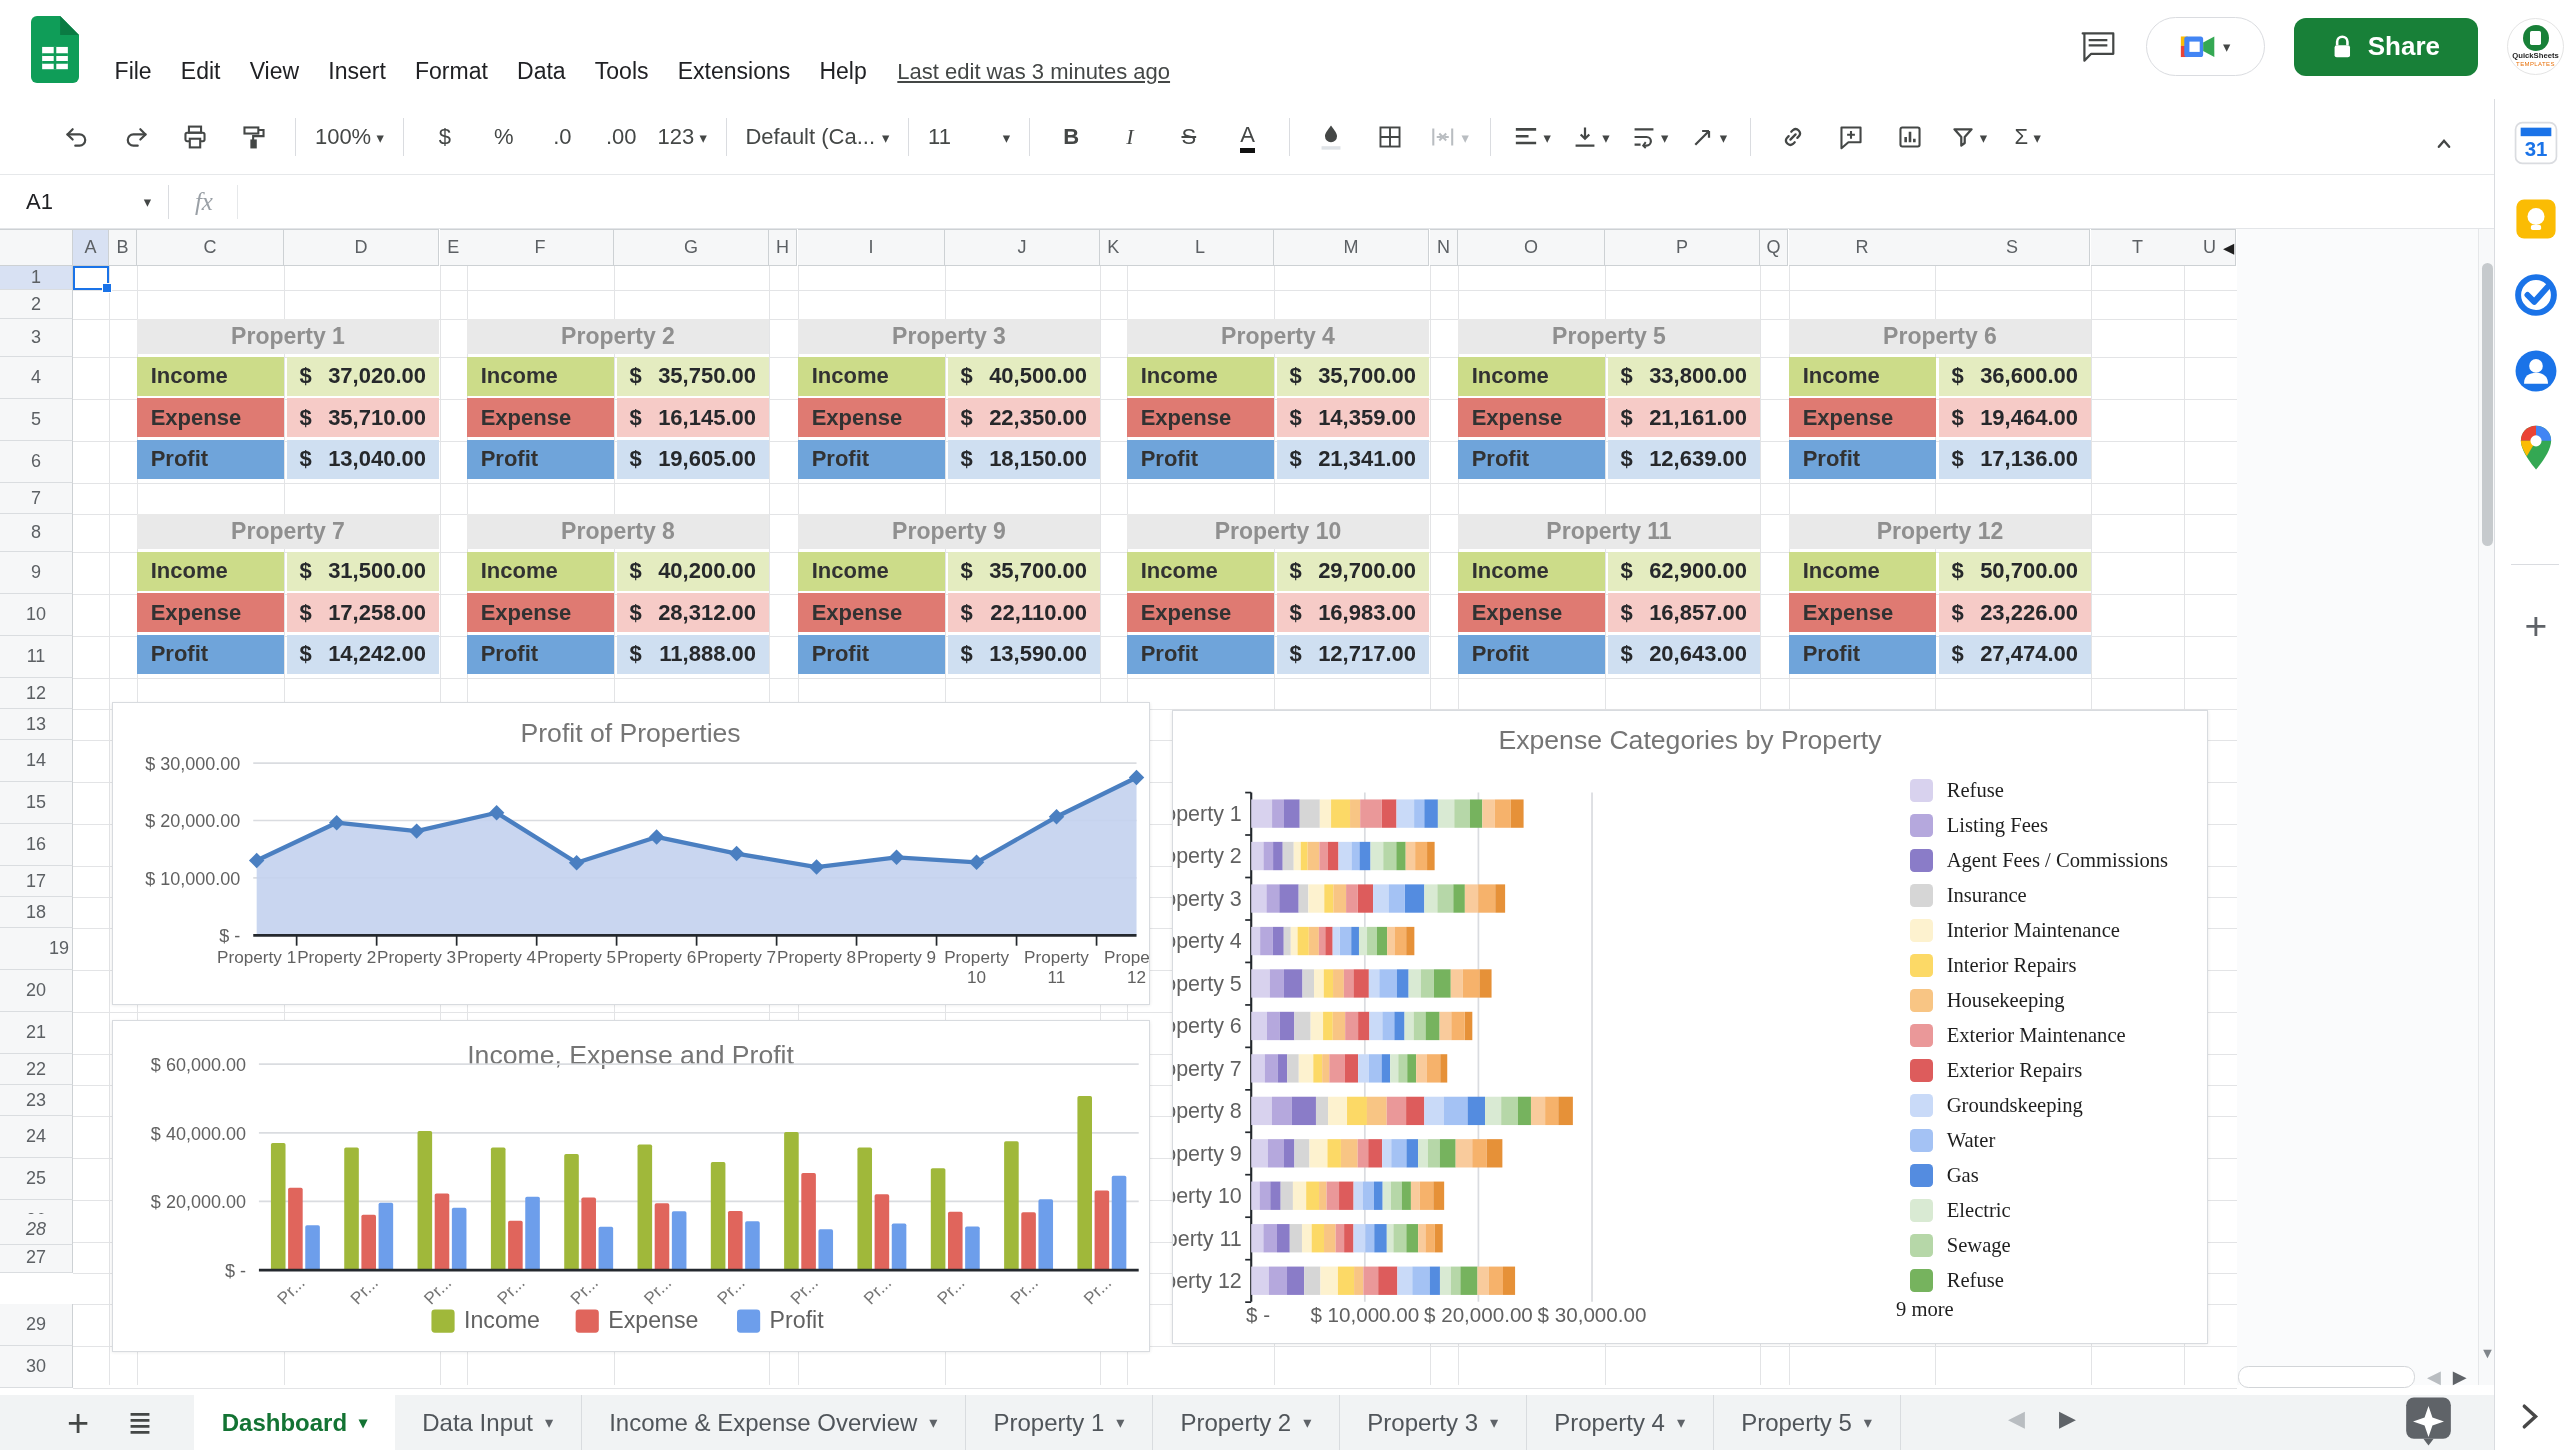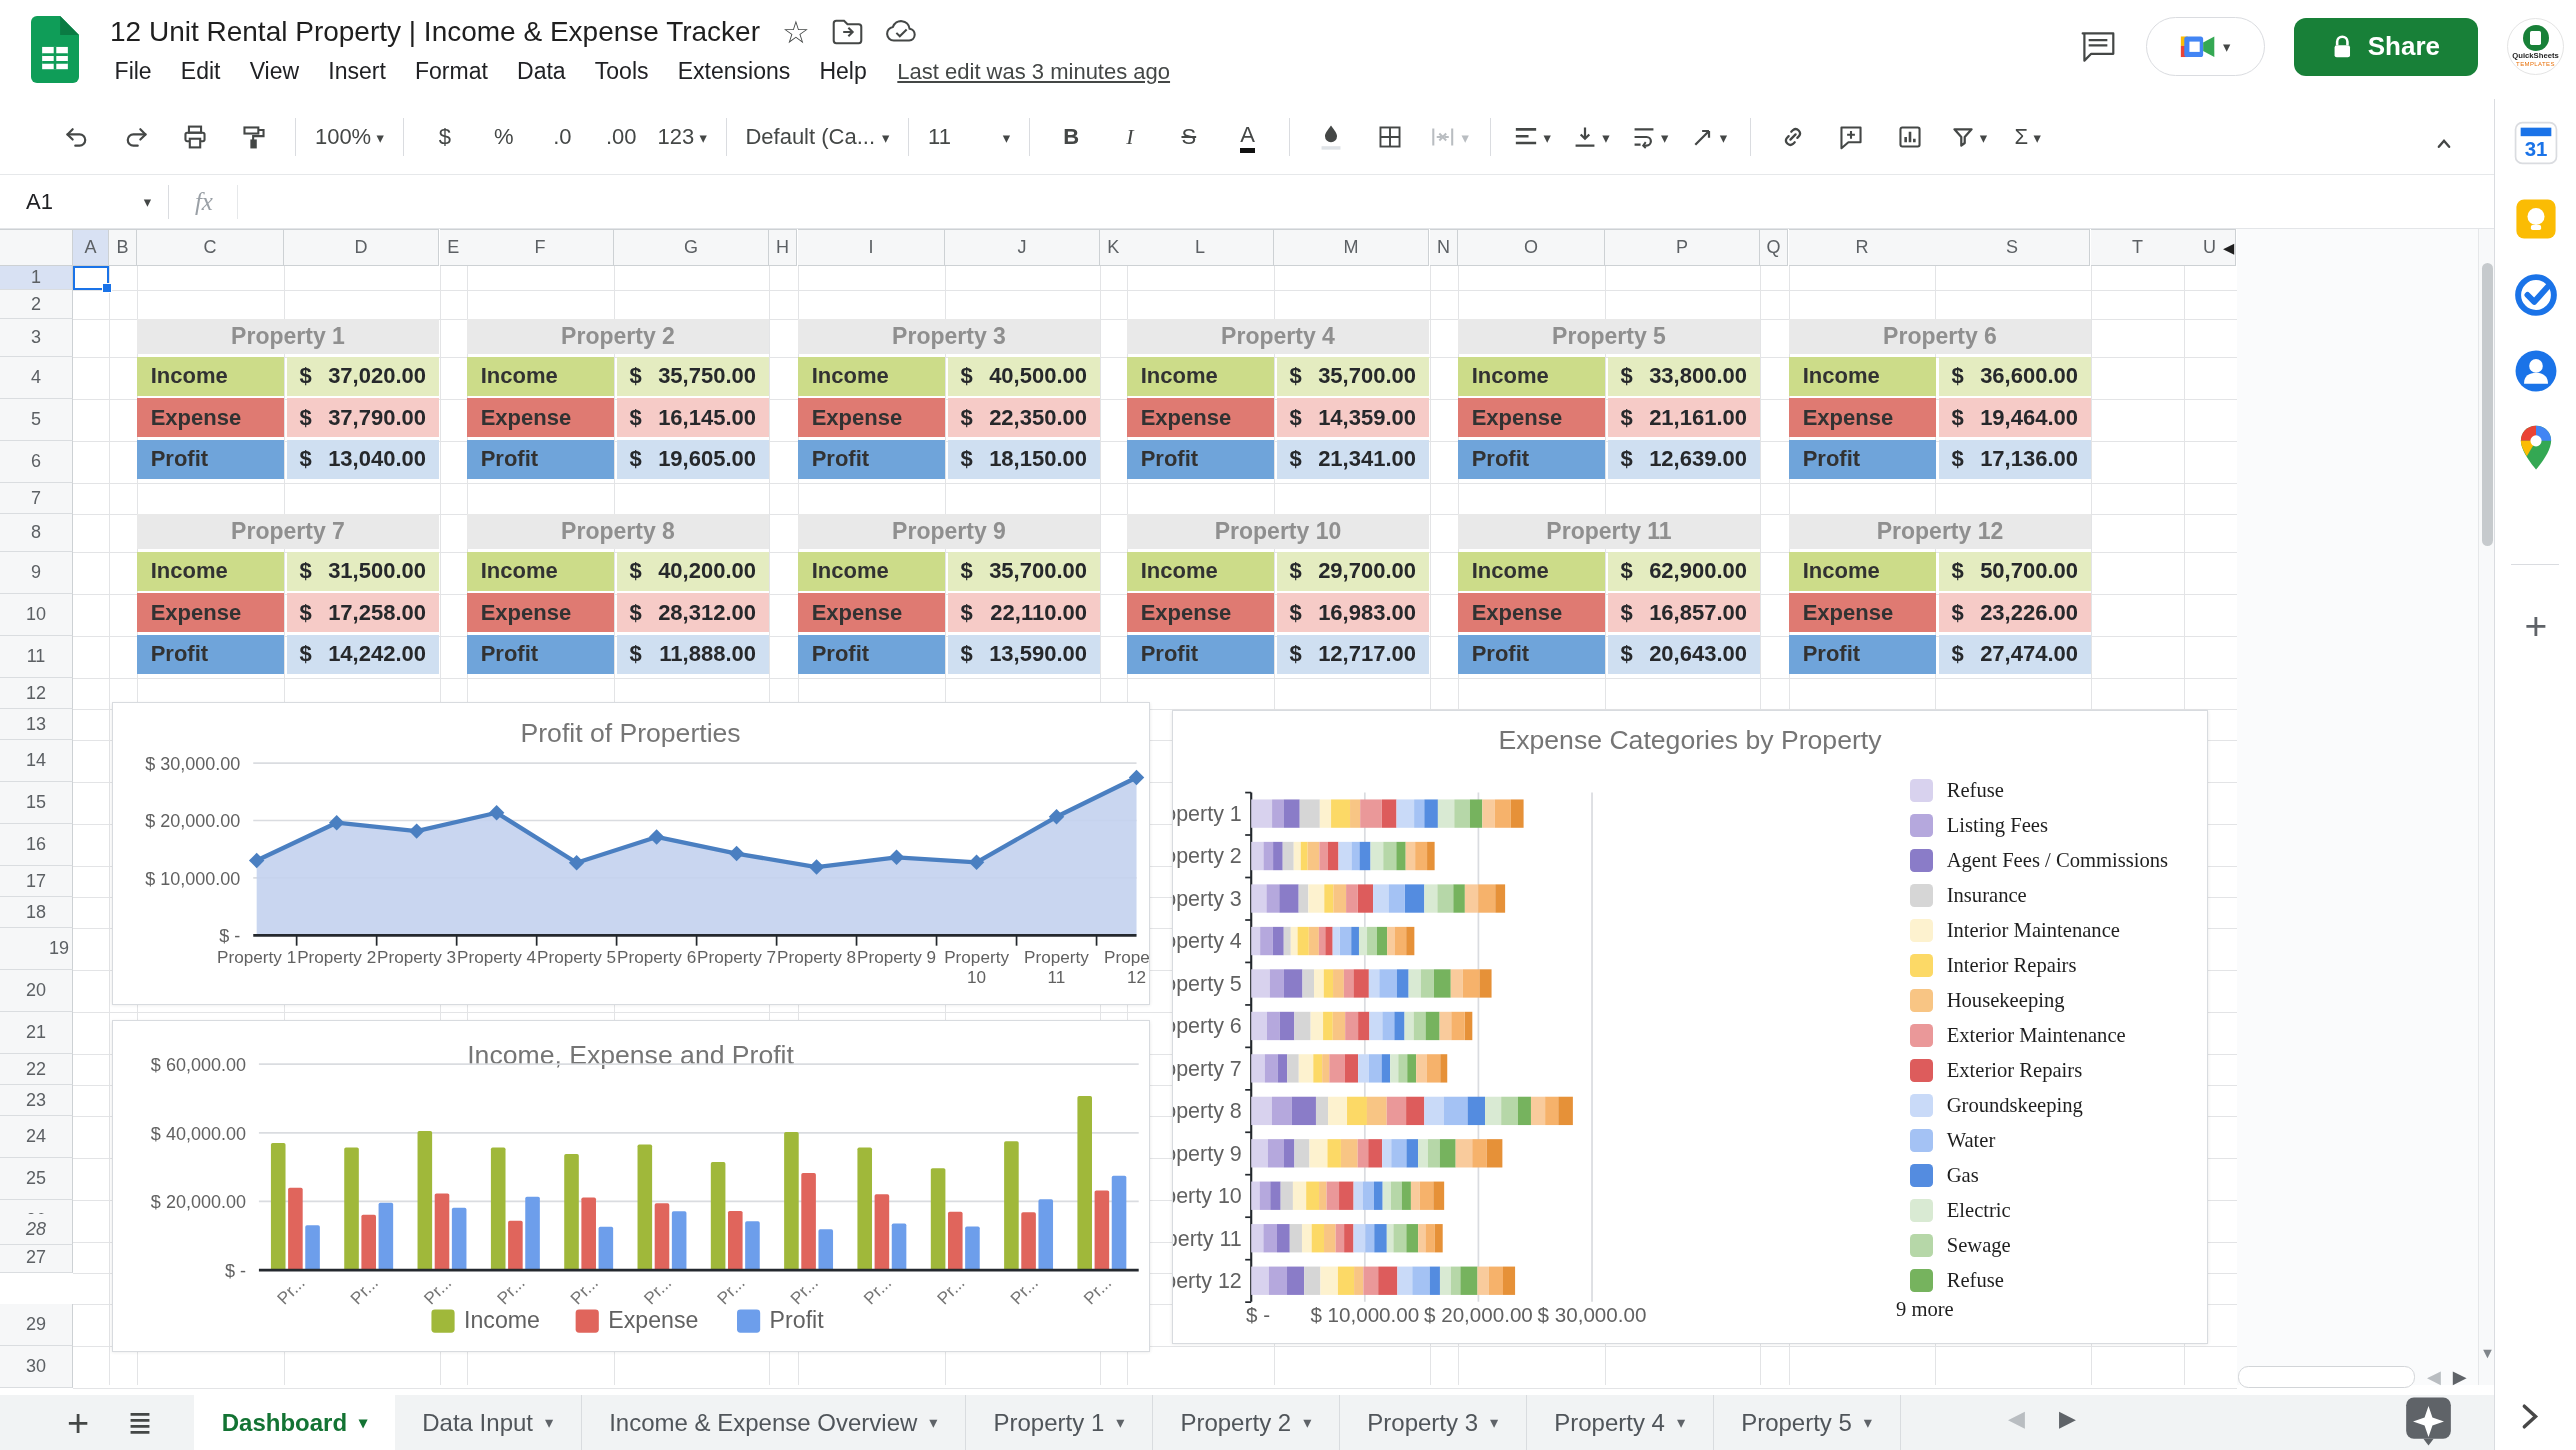--- a/index.html
+++ b/index.html
@@ -97,36 +97,20 @@
 
   <div class="hdr">
     <div class="logo">
       <svg width="48" height="67" viewBox="0 0 56 78">
         <path d="M34 0H7a7 7 0 0 0-7 7v64a7 7 0 0 0 7 7h42a7 7 0 0 0 7-7V22L34 0z" fill="#0f9d58"></path>
         <path d="M34 0v22h22L34 0z" fill="#0a7b43"></path>
         <rect x="13" y="36" width="30" height="26" fill="#fff"></rect>
         <path d="M13 45h30M13 54h30M28 36v26" stroke="#0f9d58" stroke-width="3"></path>
       </svg>
     </div>
-    <div class="hdr-title-row">
-      <span class="doc-title">12 Unit Rental Property | Income &amp; Expense Tracker</span>
-      <span class="ticon" style="font-size:31px;">☆</span>
-      <span class="ticon">
-        <svg width="31" height="26" viewBox="0 0 36 30" fill="none" stroke="#444746" stroke-width="2.4">
-          <path d="M2 5a3 3 0 0 1 3-3h9l4 4h13a3 3 0 0 1 3 3v16a3 3 0 0 1-3 3H5a3 3 0 0 1-3-3V5z"></path>
-          <path d="M13 15h10M19 10l5 5-5 5"></path>
-        </svg>
-      </span>
-      <span class="ticon">
-        <svg width="33" height="24" viewBox="0 0 38 28" fill="none" stroke="#444746" stroke-width="2.4">
-          <path d="M10 24a8 8 0 0 1-1-15.9 10 10 0 0 1 19.4 2A7 7 0 0 1 28 24H10z"></path>
-          <path d="M13 15l4 4 8-8"></path>
-        </svg>
-      </span>
-    </div>
     <div class="hdr-menus" id="menubar">
         <span class="menu-item">File</span>
         <span class="menu-item">Edit</span>
         <span class="menu-item">View</span>
         <span class="menu-item">Insert</span>
         <span class="menu-item">Format</span>
         <span class="menu-item">Data</span>
         <span class="menu-item">Tools</span>
         <span class="menu-item">Extensions</span>
         <span class="menu-item">Help</span>
@@ -450,21 +434,21 @@
           <div class="pc-label" style="background: rgb(204, 220, 137); width: 147px;">Income</div>
           <div class="pc-value" style="background: rgb(228, 236, 192);">
             <div class="pc-cur">$</div>
             <div class="pc-amt">37,020.00</div>
           </div>
         </div>
         <div class="pc-row" style="height: 39px;">
           <div class="pc-label" style="background: rgb(223, 122, 114); width: 147px;">Expense</div>
           <div class="pc-value" style="background: rgb(246, 203, 199);">
             <div class="pc-cur">$</div>
-            <div class="pc-amt">37,790.00</div>
+            <div class="pc-amt">35,710.00</div>
           </div>
         </div>
         <div class="pc-row" style="height: 39px;">
           <div class="pc-label" style="background: rgb(111, 164, 218); width: 147px;">Profit</div>
           <div class="pc-value" style="background: rgb(207, 223, 241);">
             <div class="pc-cur">$</div>
             <div class="pc-amt">13,040.00</div>
           </div>
         </div>
       </div>

